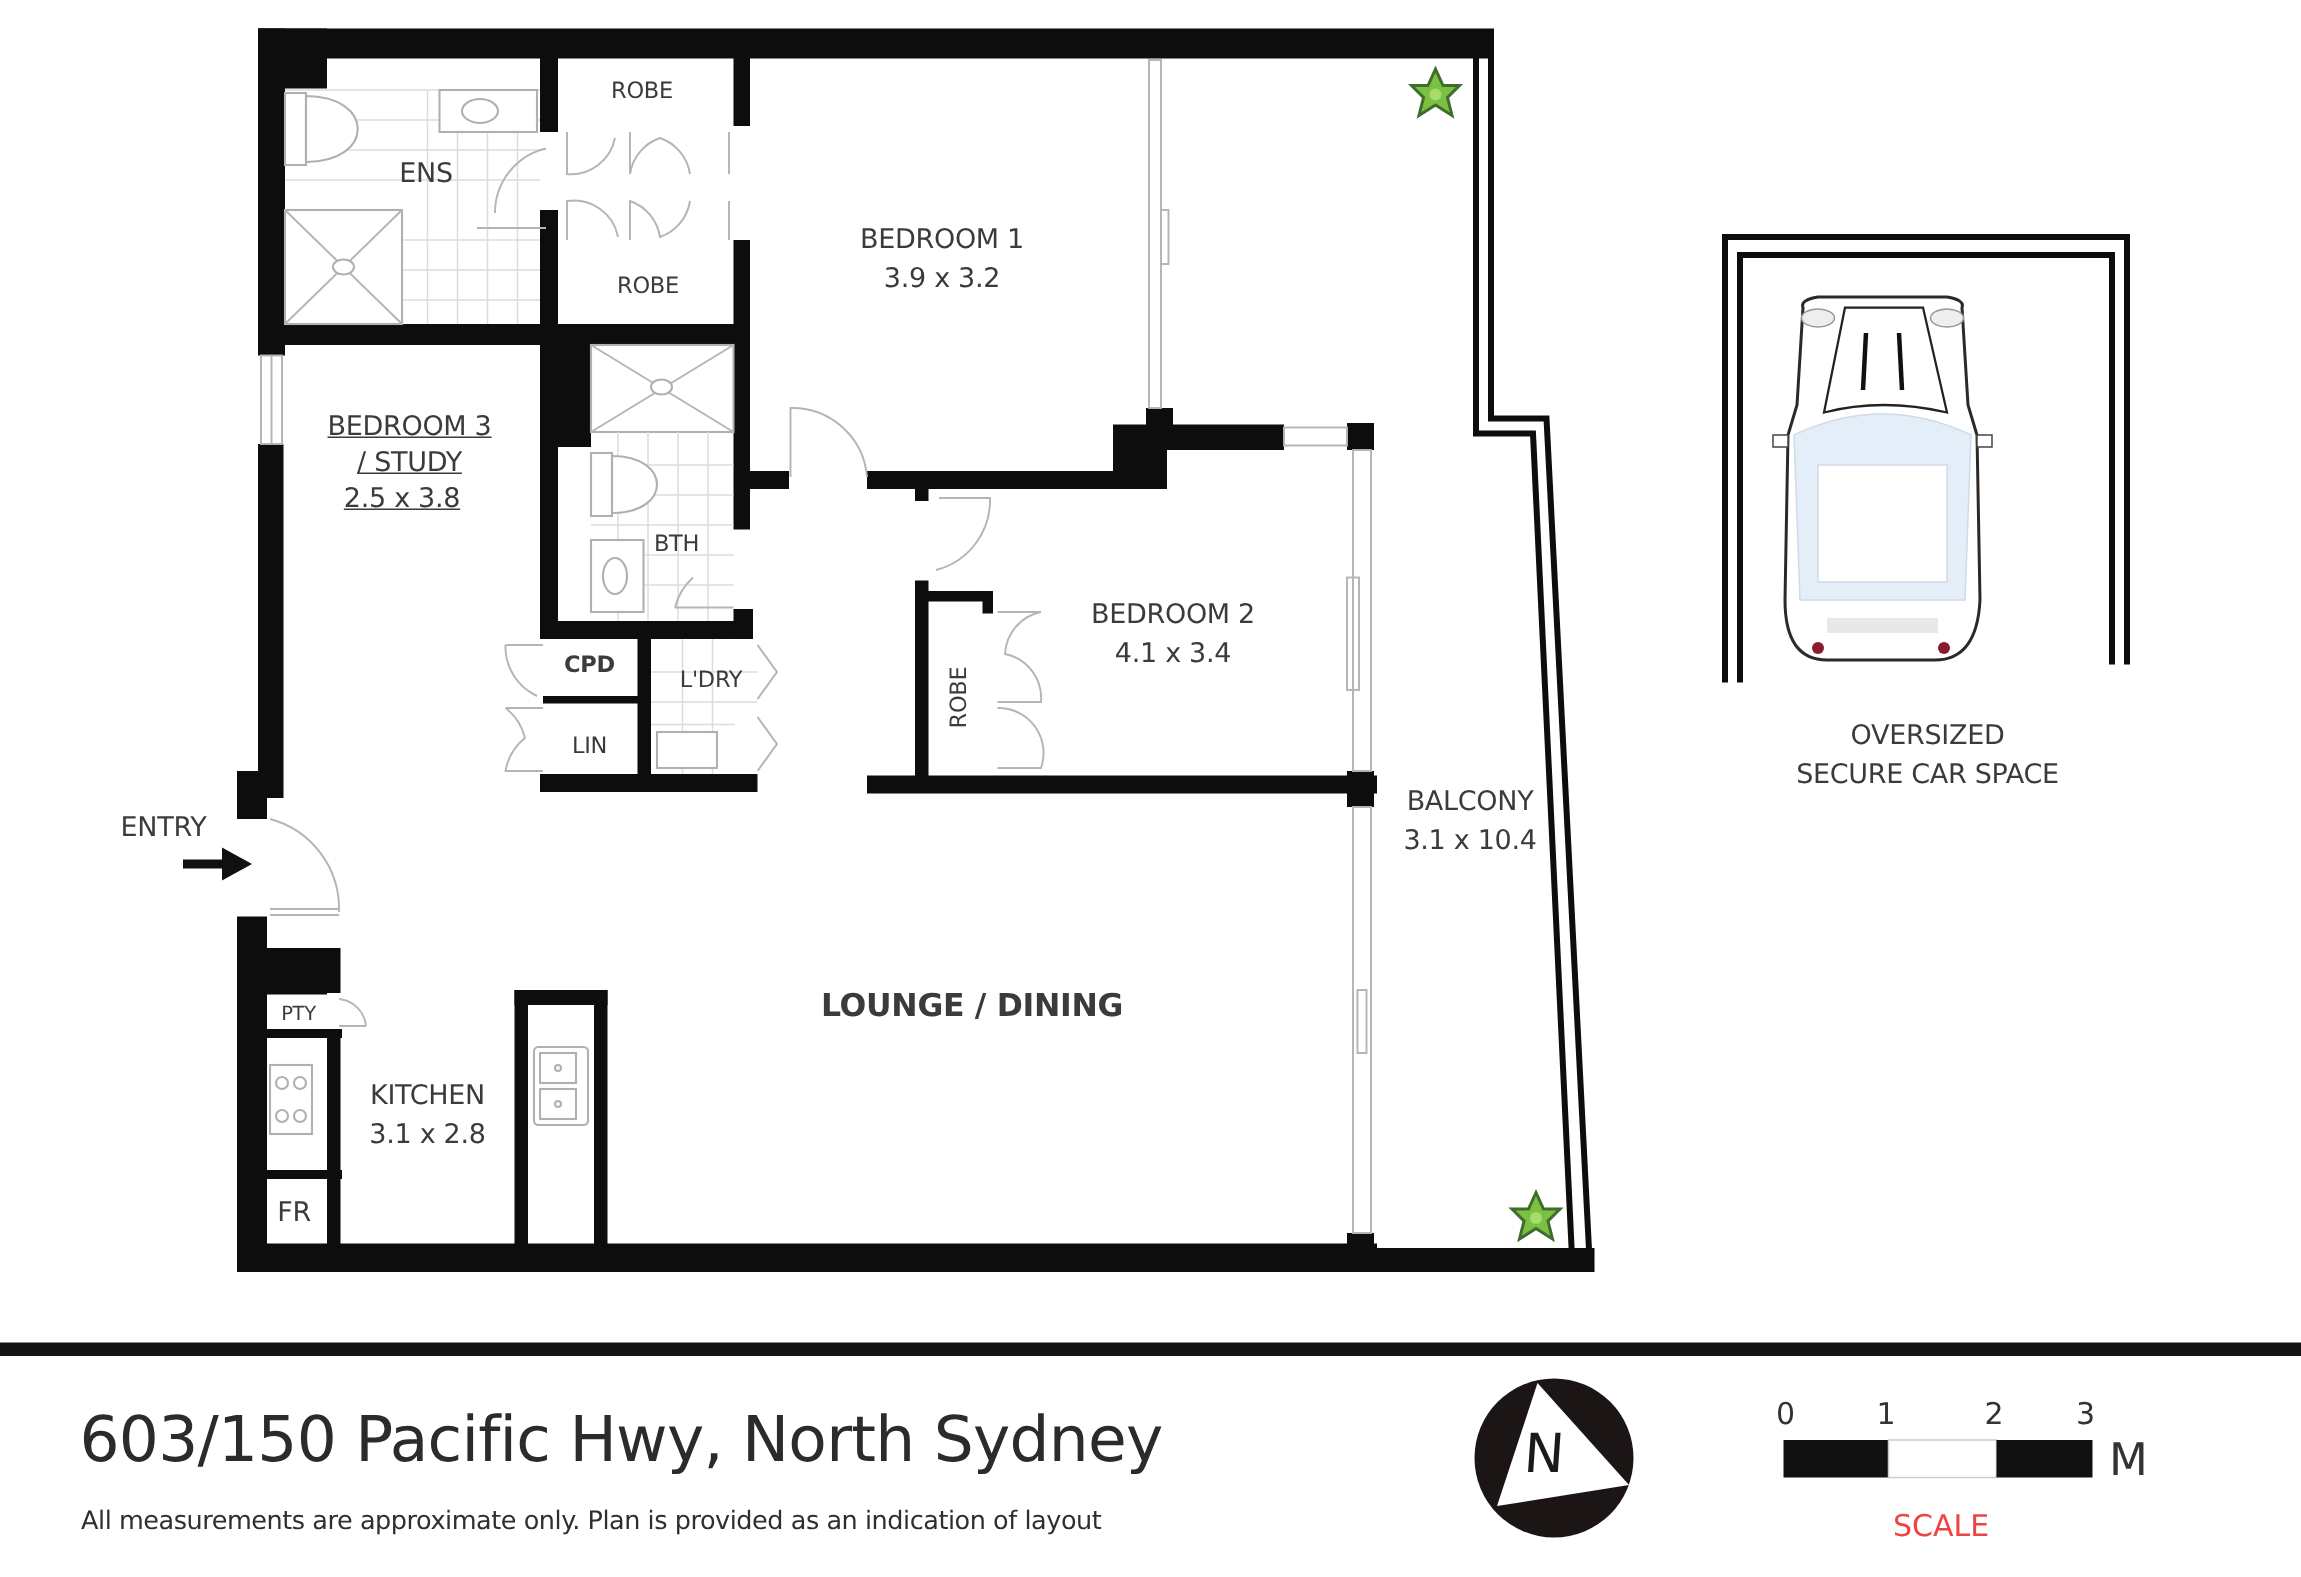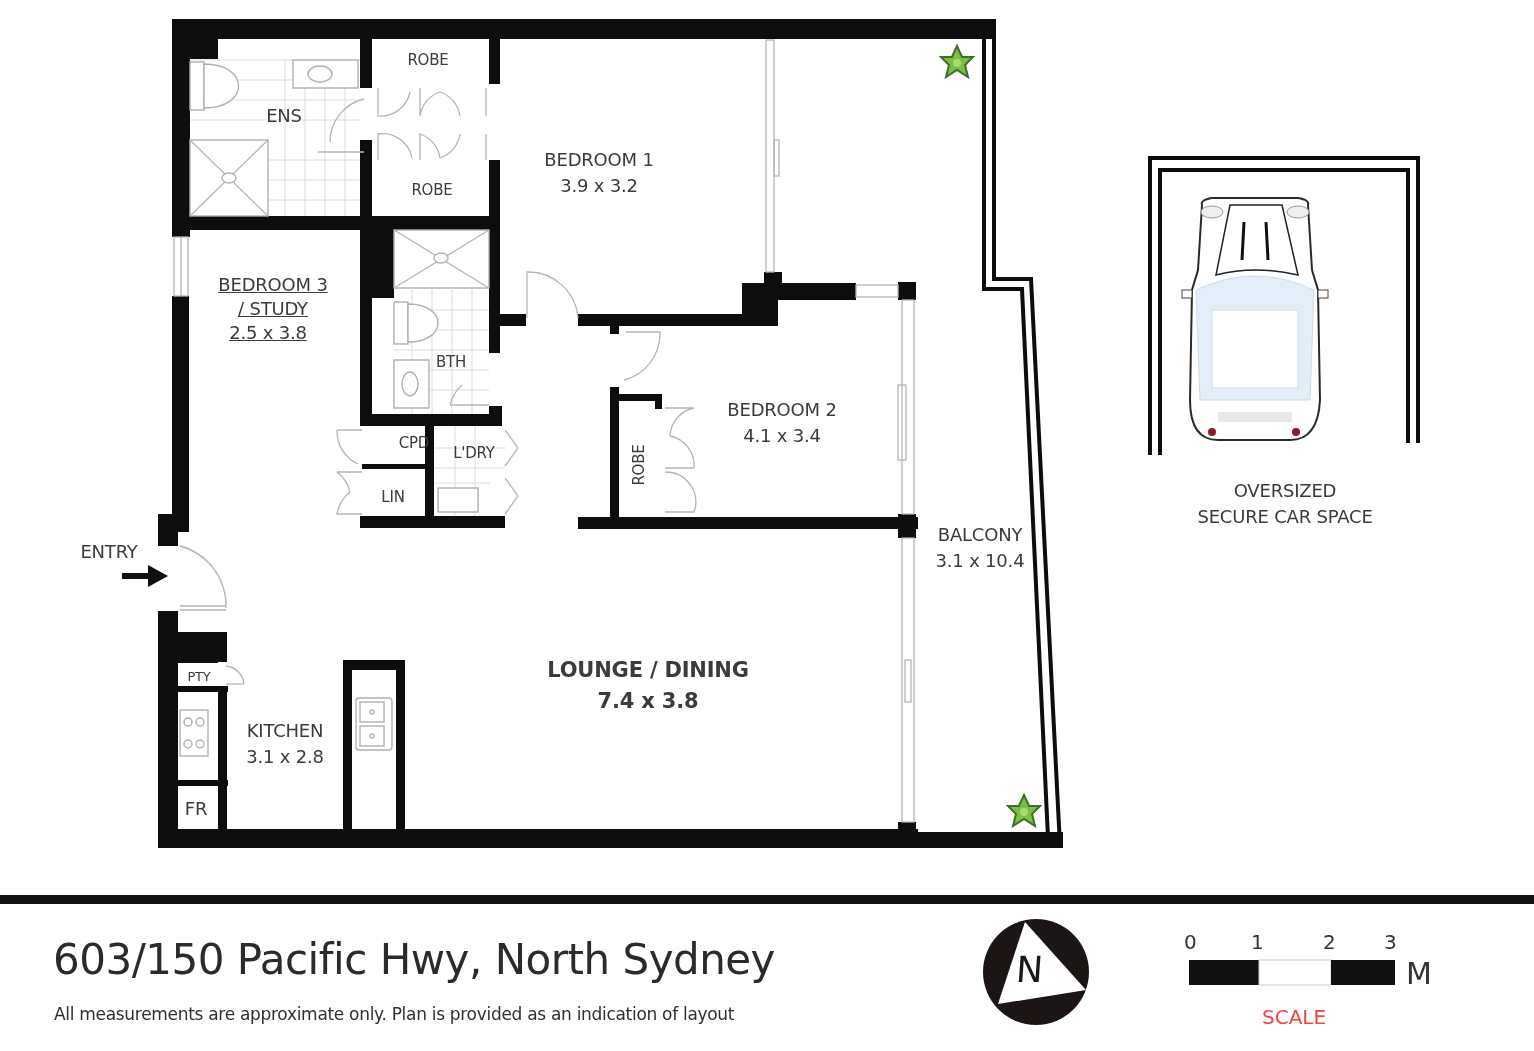--- a/index.html
+++ b/index.html
@@ -246,33 +246,33 @@
 
 <div class="lbl" style="left:254px;top:103px;width:60px;">
   <span>ENS</span>
 </div>
 <div class="lbl small" style="left:396px;top:51px;width:64px;">
   <span>ROBE</span>
 </div>
 <div class="lbl small" style="left:400px;top:181px;width:64px;">
   <span>ROBE</span>
 </div>
-<div class="lbl" style="left:519px;top:147px;width:160px;text-align:center;">
+<div class="lbl" style="left:548px;top:147px;width:160px;text-align:center;">
   <span class="l2">BEDROOM 1</span>
   <span class="l2">3.9 x 3.2</span>
 </div>
 <div class="lbl" style="left:200px;top:273px;width:146px;line-height:24px;text-decoration:underline;">
   <span class="l2">BEDROOM 3</span>
   <span class="l2">/ STUDY</span>
   <span class="l2" style="margin-left:-10px">2.5 x 3.8</span>
 </div>
 <div class="lbl small" style="left:428px;top:353px;width:46px;">
   <span>BTH</span>
 </div>
-<div class="lbl small" style="left:391px;top:434px;width:46px;">
+<div class="lbl small" style="left:370px;top:434px;width:46px;font-weight:bold;">
   <span>CPD</span>
 </div>
 <div class="lbl small" style="left:370px;top:488px;width:46px;">
   <span>LIN</span>
 </div>
 <div class="lbl small" style="left:446px;top:444px;width:56px;">
   <span>L'DRY</span>
 </div>
 <div class="lbl" style="left:702px;top:397px;width:160px;">
   <span class="l2">BEDROOM 2</span>
@@ -293,21 +293,20 @@
 </div>
 <div class="lbl" style="left:230px;top:718px;width:110px;">
   <span class="l2">KITCHEN</span>
   <span class="l2">3.1 x 2.8</span>
 </div>
 <div class="lbl" style="left:176px;top:796px;width:40px;">
   <span>FR</span>
 </div>
 <div class="lbl big" style="left:528px;top:655px;width:240px;font-weight:bold;">
   <span class="l2">LOUNGE / DINING</span>
-  <span class="l2">7.4 x 3.8</span>
 </div>
 <div class="lbl" style="left:1175px;top:478px;width:220px;">
   <span class="l2">OVERSIZED</span>
   <span class="l2">SECURE CAR SPACE</span>
 </div>
 
 <div id="footer-bar"></div>
 <div id="address">603/150 Pacific Hwy, North Sydney</div>
 <div id="disclaimer">All measurements are approximate only. Plan is provided as an indication of layout</div>
 <div id="north-letter">N</div>

